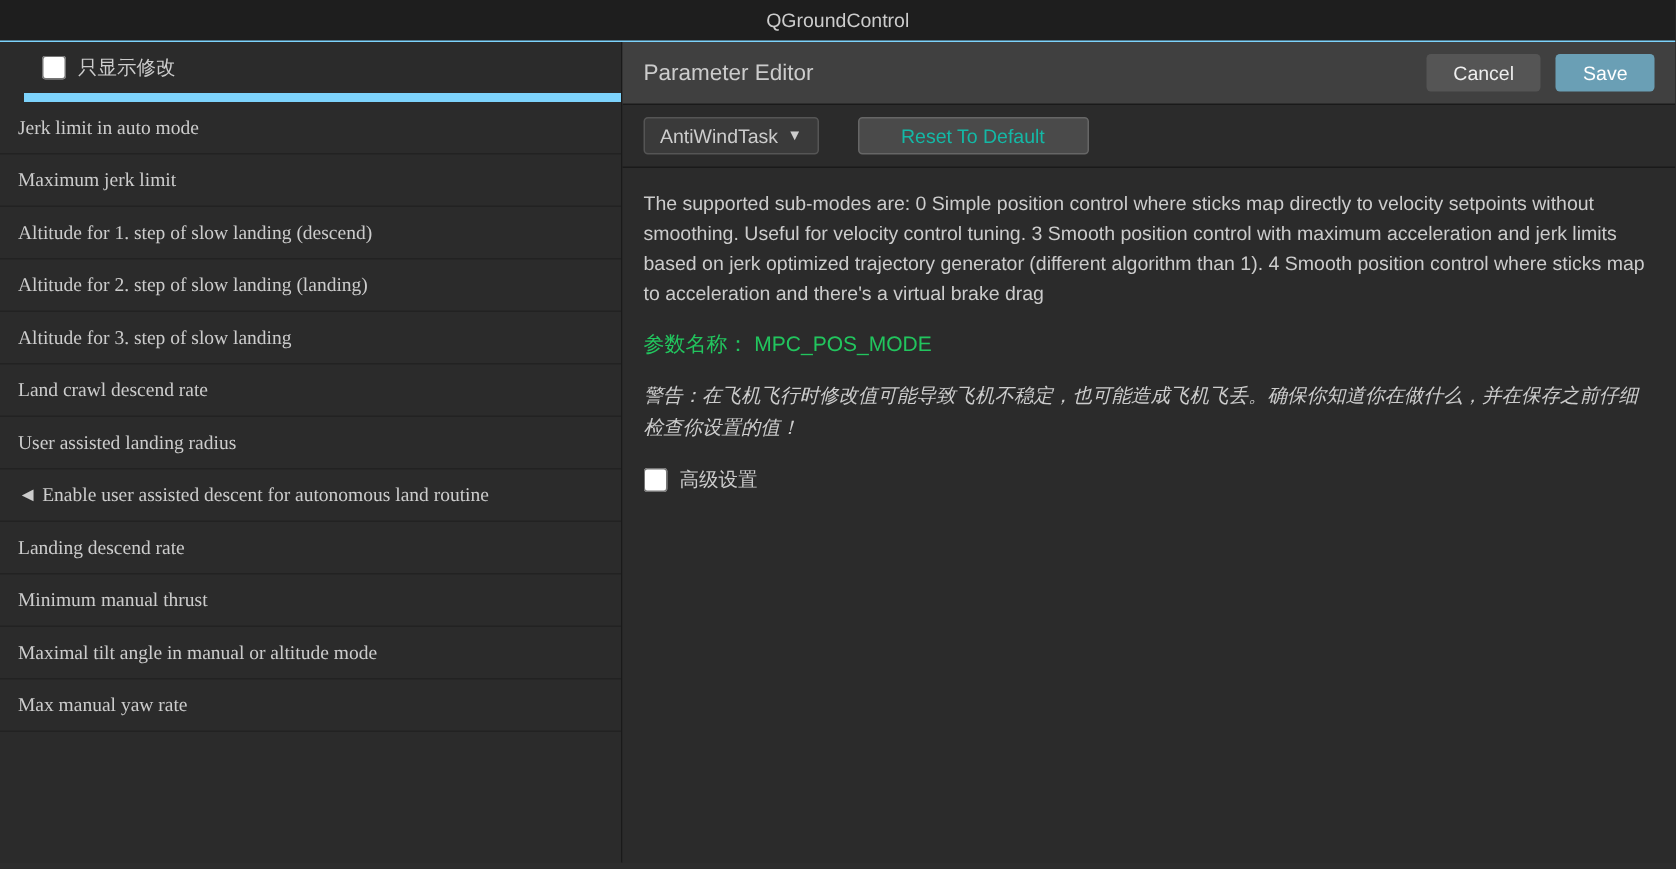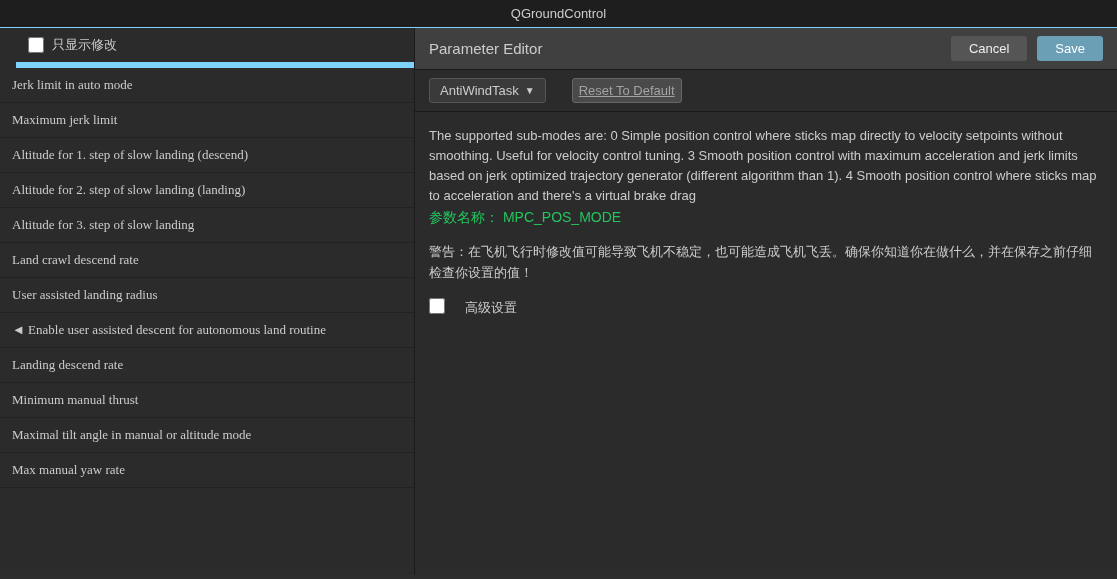--- a/index.html
+++ b/index.html
@@ -130,61 +130,61 @@
       align-items: center;
       gap: 6px;
     }
 
     .dropdown-arrow {
       font-size: 10px;
     }
 
     .btn-reset {
       background-color: #4a4a4a;
-      color: #a3a3a3;
+      color: #14b8a6;
       border: 1px solid #666;
       border-radius: 3px;
-      padding: 4px 6px;
-      font-size: 13px;
-      cursor: pointer;
-      text-decoration: underline;
+      padding: 4px 28px;
+      font-size: 13px;
+      cursor: pointer;
     }
 
     
     .panel-content {
       flex: 1;
       padding: 14px;
       overflow-y: auto;
       color: #ccc;
       font-size: 13px;
       line-height: 1.55;
     }
 
     .description-text {
-      margin-bottom: 0;
+      margin-bottom: 12px;
       color: #ccc;
     }
 
     .param-name-row {
       font-size: 14px;
       color: #22c55e;
       margin-bottom: 14px;
     }
 
     .warning-text {
       color: #ccc;
       font-size: 13px;
       line-height: 1.6;
       margin-bottom: 14px;
+      font-style: italic;
     }
 
     .advanced-row {
       display: flex;
-      align-items: flex-start;
-      gap: 20px;
+      align-items: center;
+      gap: 8px;
     }
 
     .advanced-checkbox {
       width: 16px;
       height: 16px;
       accent-color: #fff;
       cursor: pointer;
     }
 
     .advanced-label {

